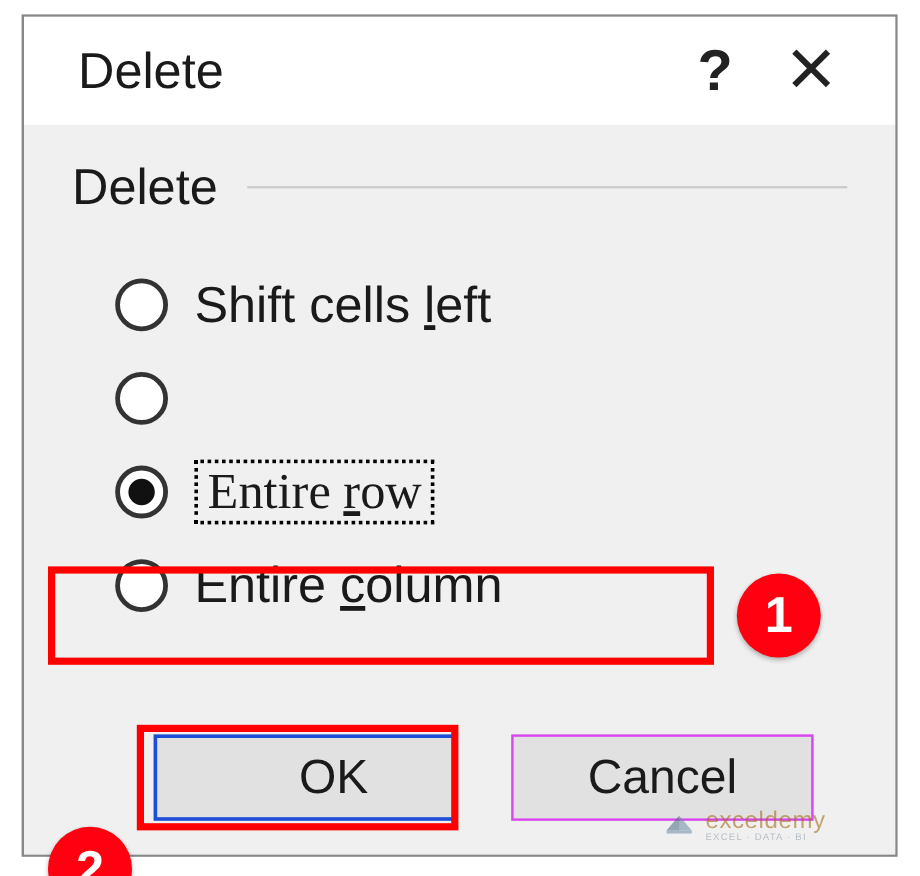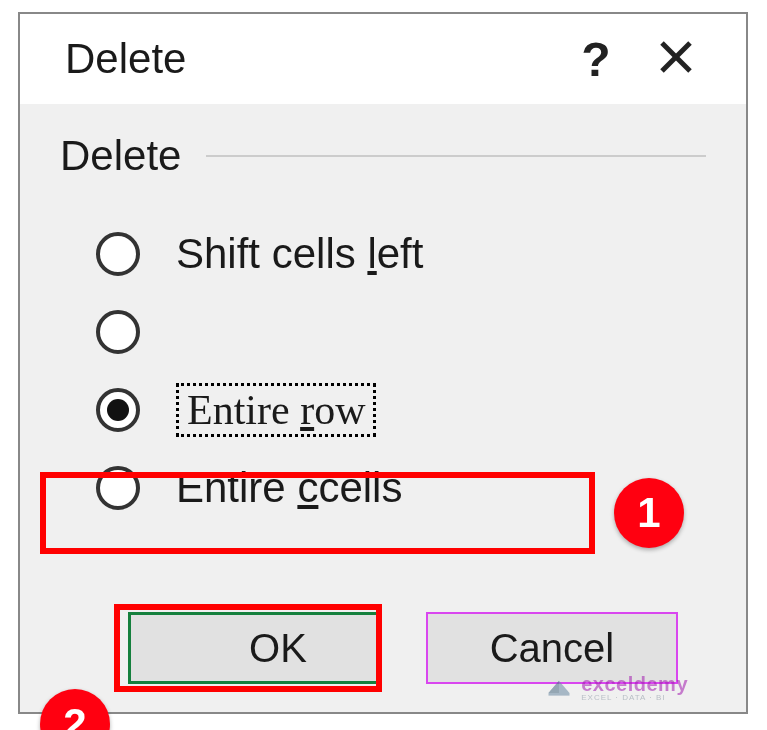--- a/index.html
+++ b/index.html
@@ -74,21 +74,20 @@
       background: #ccc;
     }
     .radio-group {
       padding-left: 36px;
     }
     .radio-row {
       display: flex;
       align-items: center;
       height: 78px;
       position: relative;
-      gap: 14px;
     }
     .radio-circle {
       width: 44px;
       height: 44px;
       border: 4px solid #333;
       border-radius: 50%;
       margin-right: 22px;
       position: relative;
       flex-shrink: 0;
       background: #fff;
@@ -164,21 +163,21 @@
       background: #e1e1e1;
       border: 2px solid #d946ef;
       font-size: 40px;
       color: #1a1a1a;
       display: flex;
       align-items: center;
       justify-content: center;
       cursor: pointer;
     }
     .btn-ok {
-      border: 3px solid #15803d;
+      border: 3px solid #1d4ed8;
       padding-left: 48px;
     }
     .ok-highlight {
       position: absolute;
       border: 6px solid #ff0000;
       left: 94px;
       bottom: 20px;
       width: 268px;
       height: 88px;
       pointer-events: none;
@@ -196,22 +195,22 @@
       width: 28px;
       height: 28px;
     }
     .watermark-text {
       display: flex;
       flex-direction: column;
       line-height: 1;
     }
     .watermark-main {
       font-size: 20px;
-      color: #a21caf;
-      font-weight: 700;
+      color: #a16207;
+      font-weight: 400;
       letter-spacing: 0.5px;
     }
     .watermark-sub {
       font-size: 8px;
       color: #8a96a3;
       letter-spacing: 1px;
     }
   </style>
 </head>
 <body>
@@ -254,21 +253,21 @@
         <div class="radio-label">
           <span class="focus-box">
             <span>Entire </span><span class="mn">r</span><span>ow</span>
           </span>
         </div>
       </div>
 
       <div class="radio-row">
         <div class="radio-circle"></div>
         <div class="radio-label">
-          <span>Entire </span><span class="mn">c</span><span>cells</span>
+          <span>Entire </span><span class="mn">c</span><span>olumn</span>
         </div>
       </div>
 
     </div>
 
     <div class="button-row">
       <div class="btn btn-ok">OK</div>
       <div class="btn">Cancel</div>
     </div>
 

